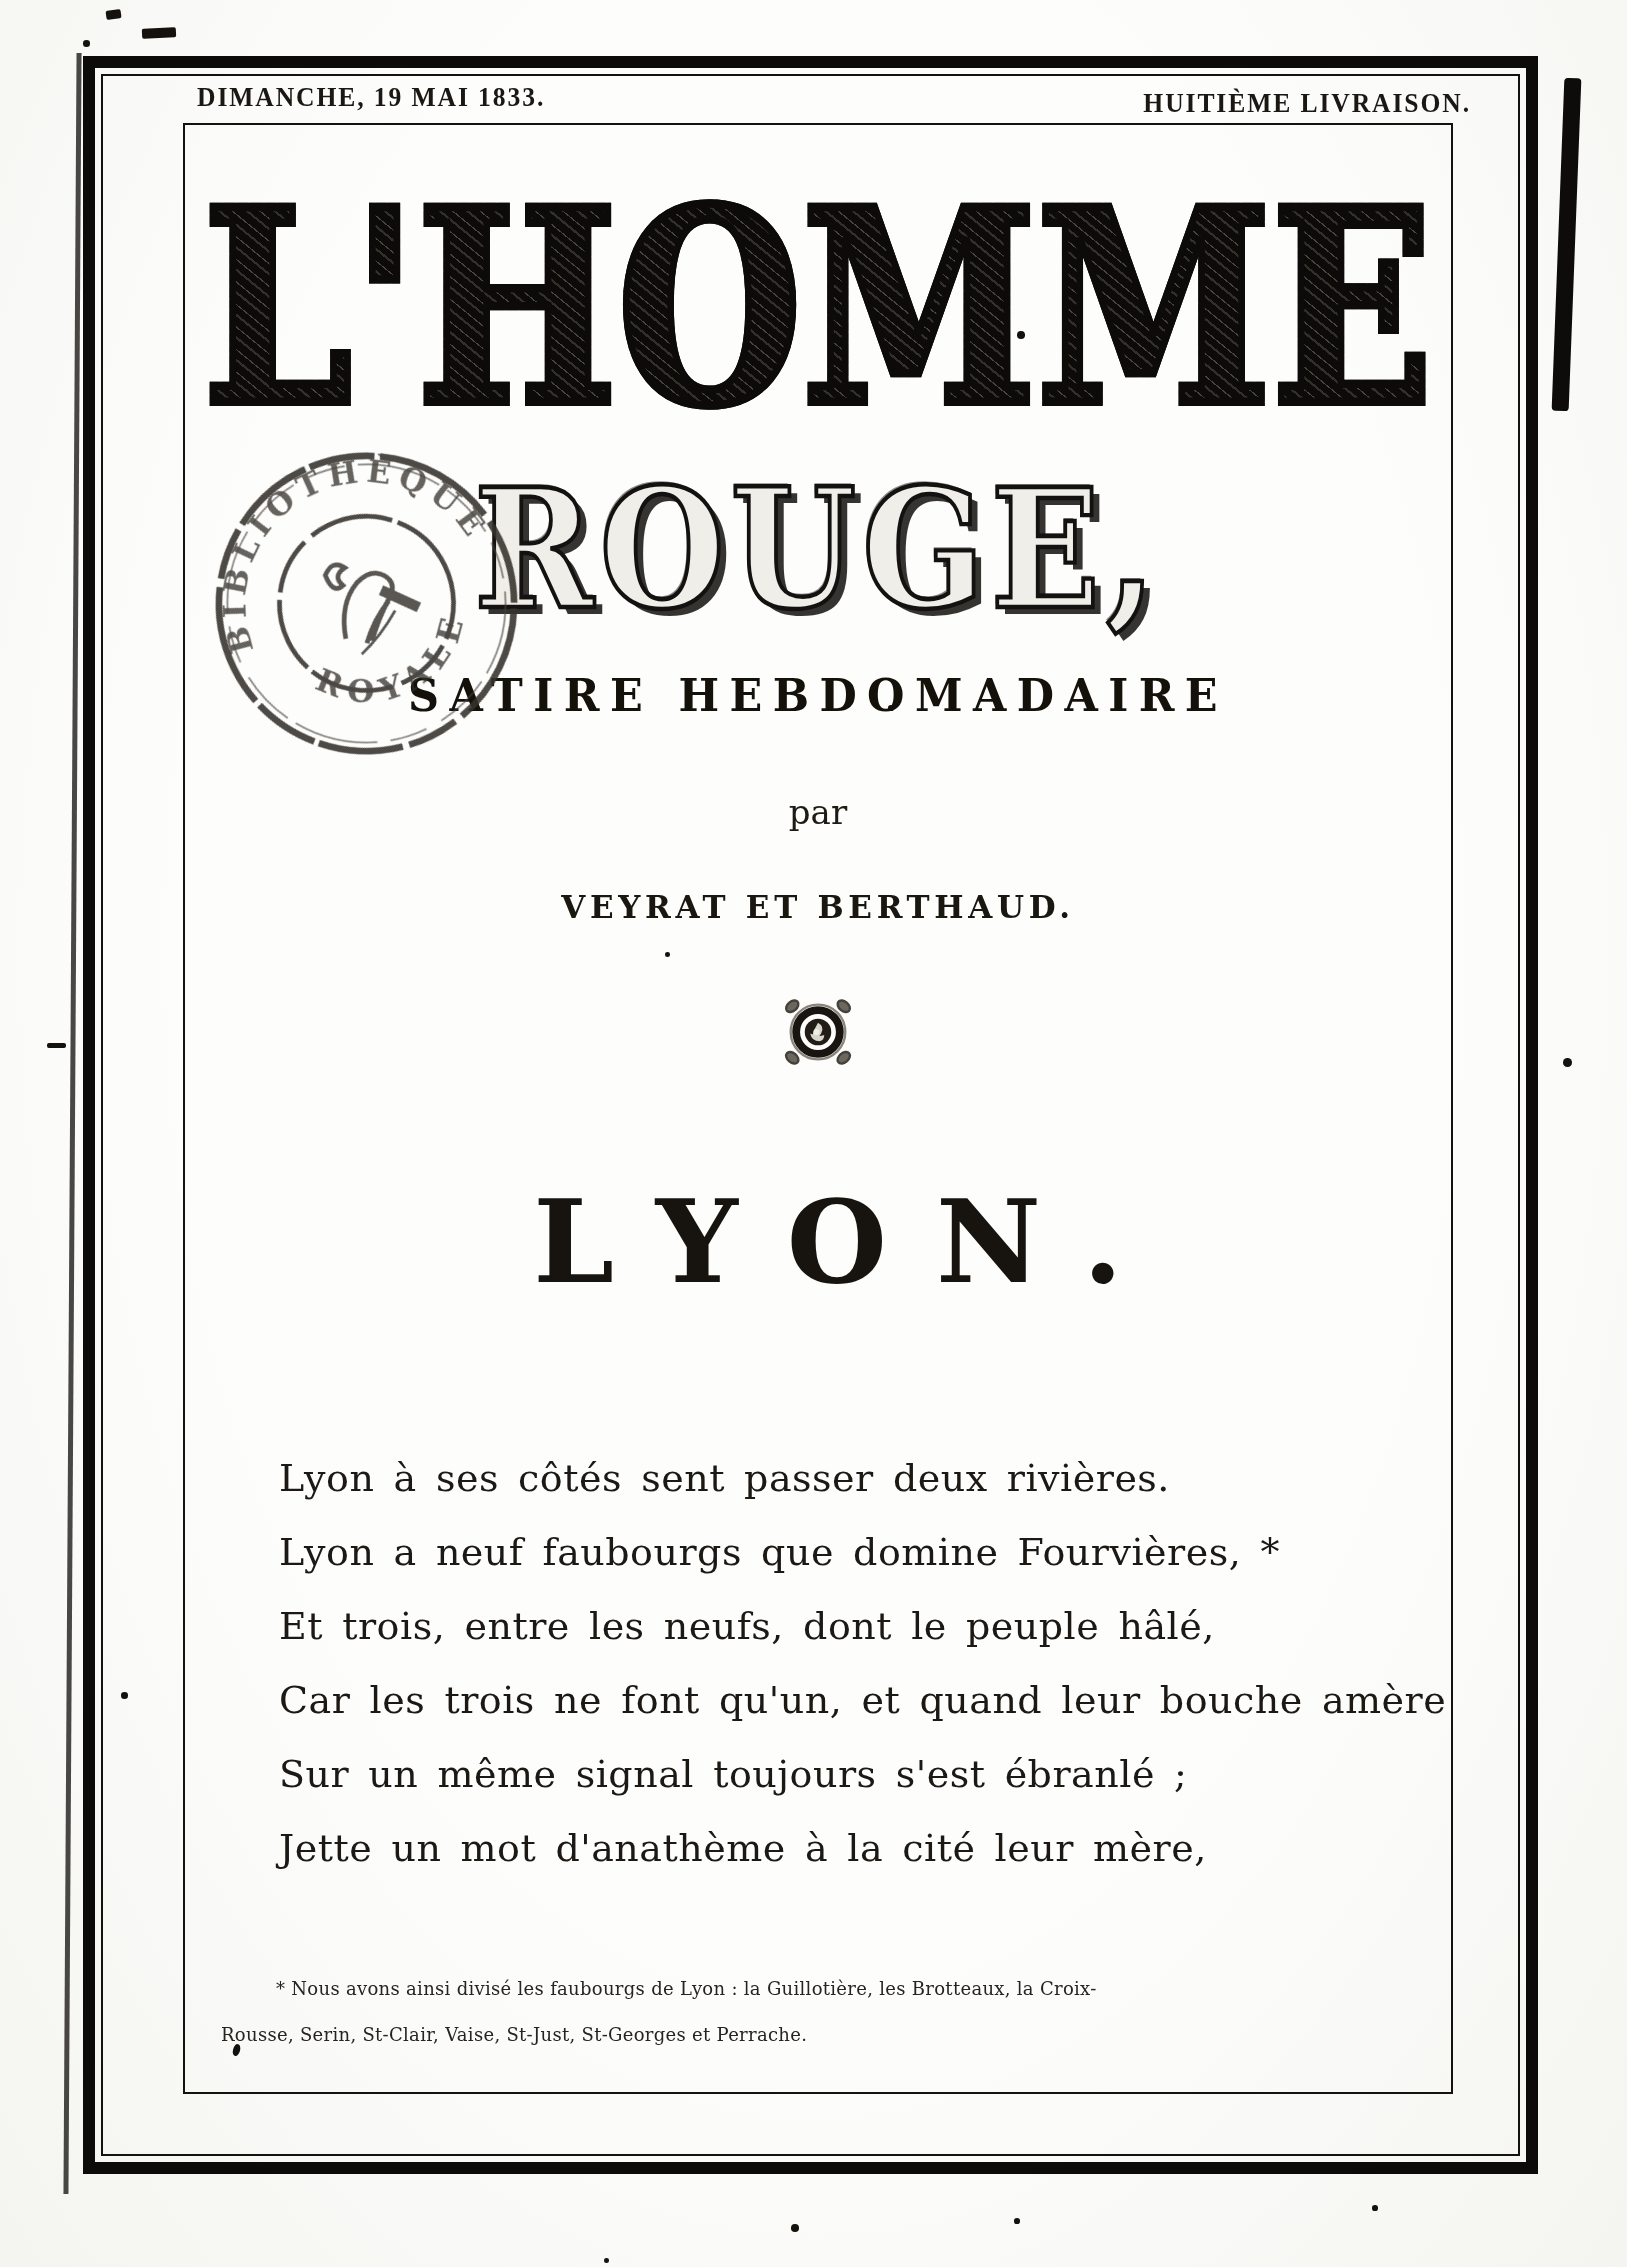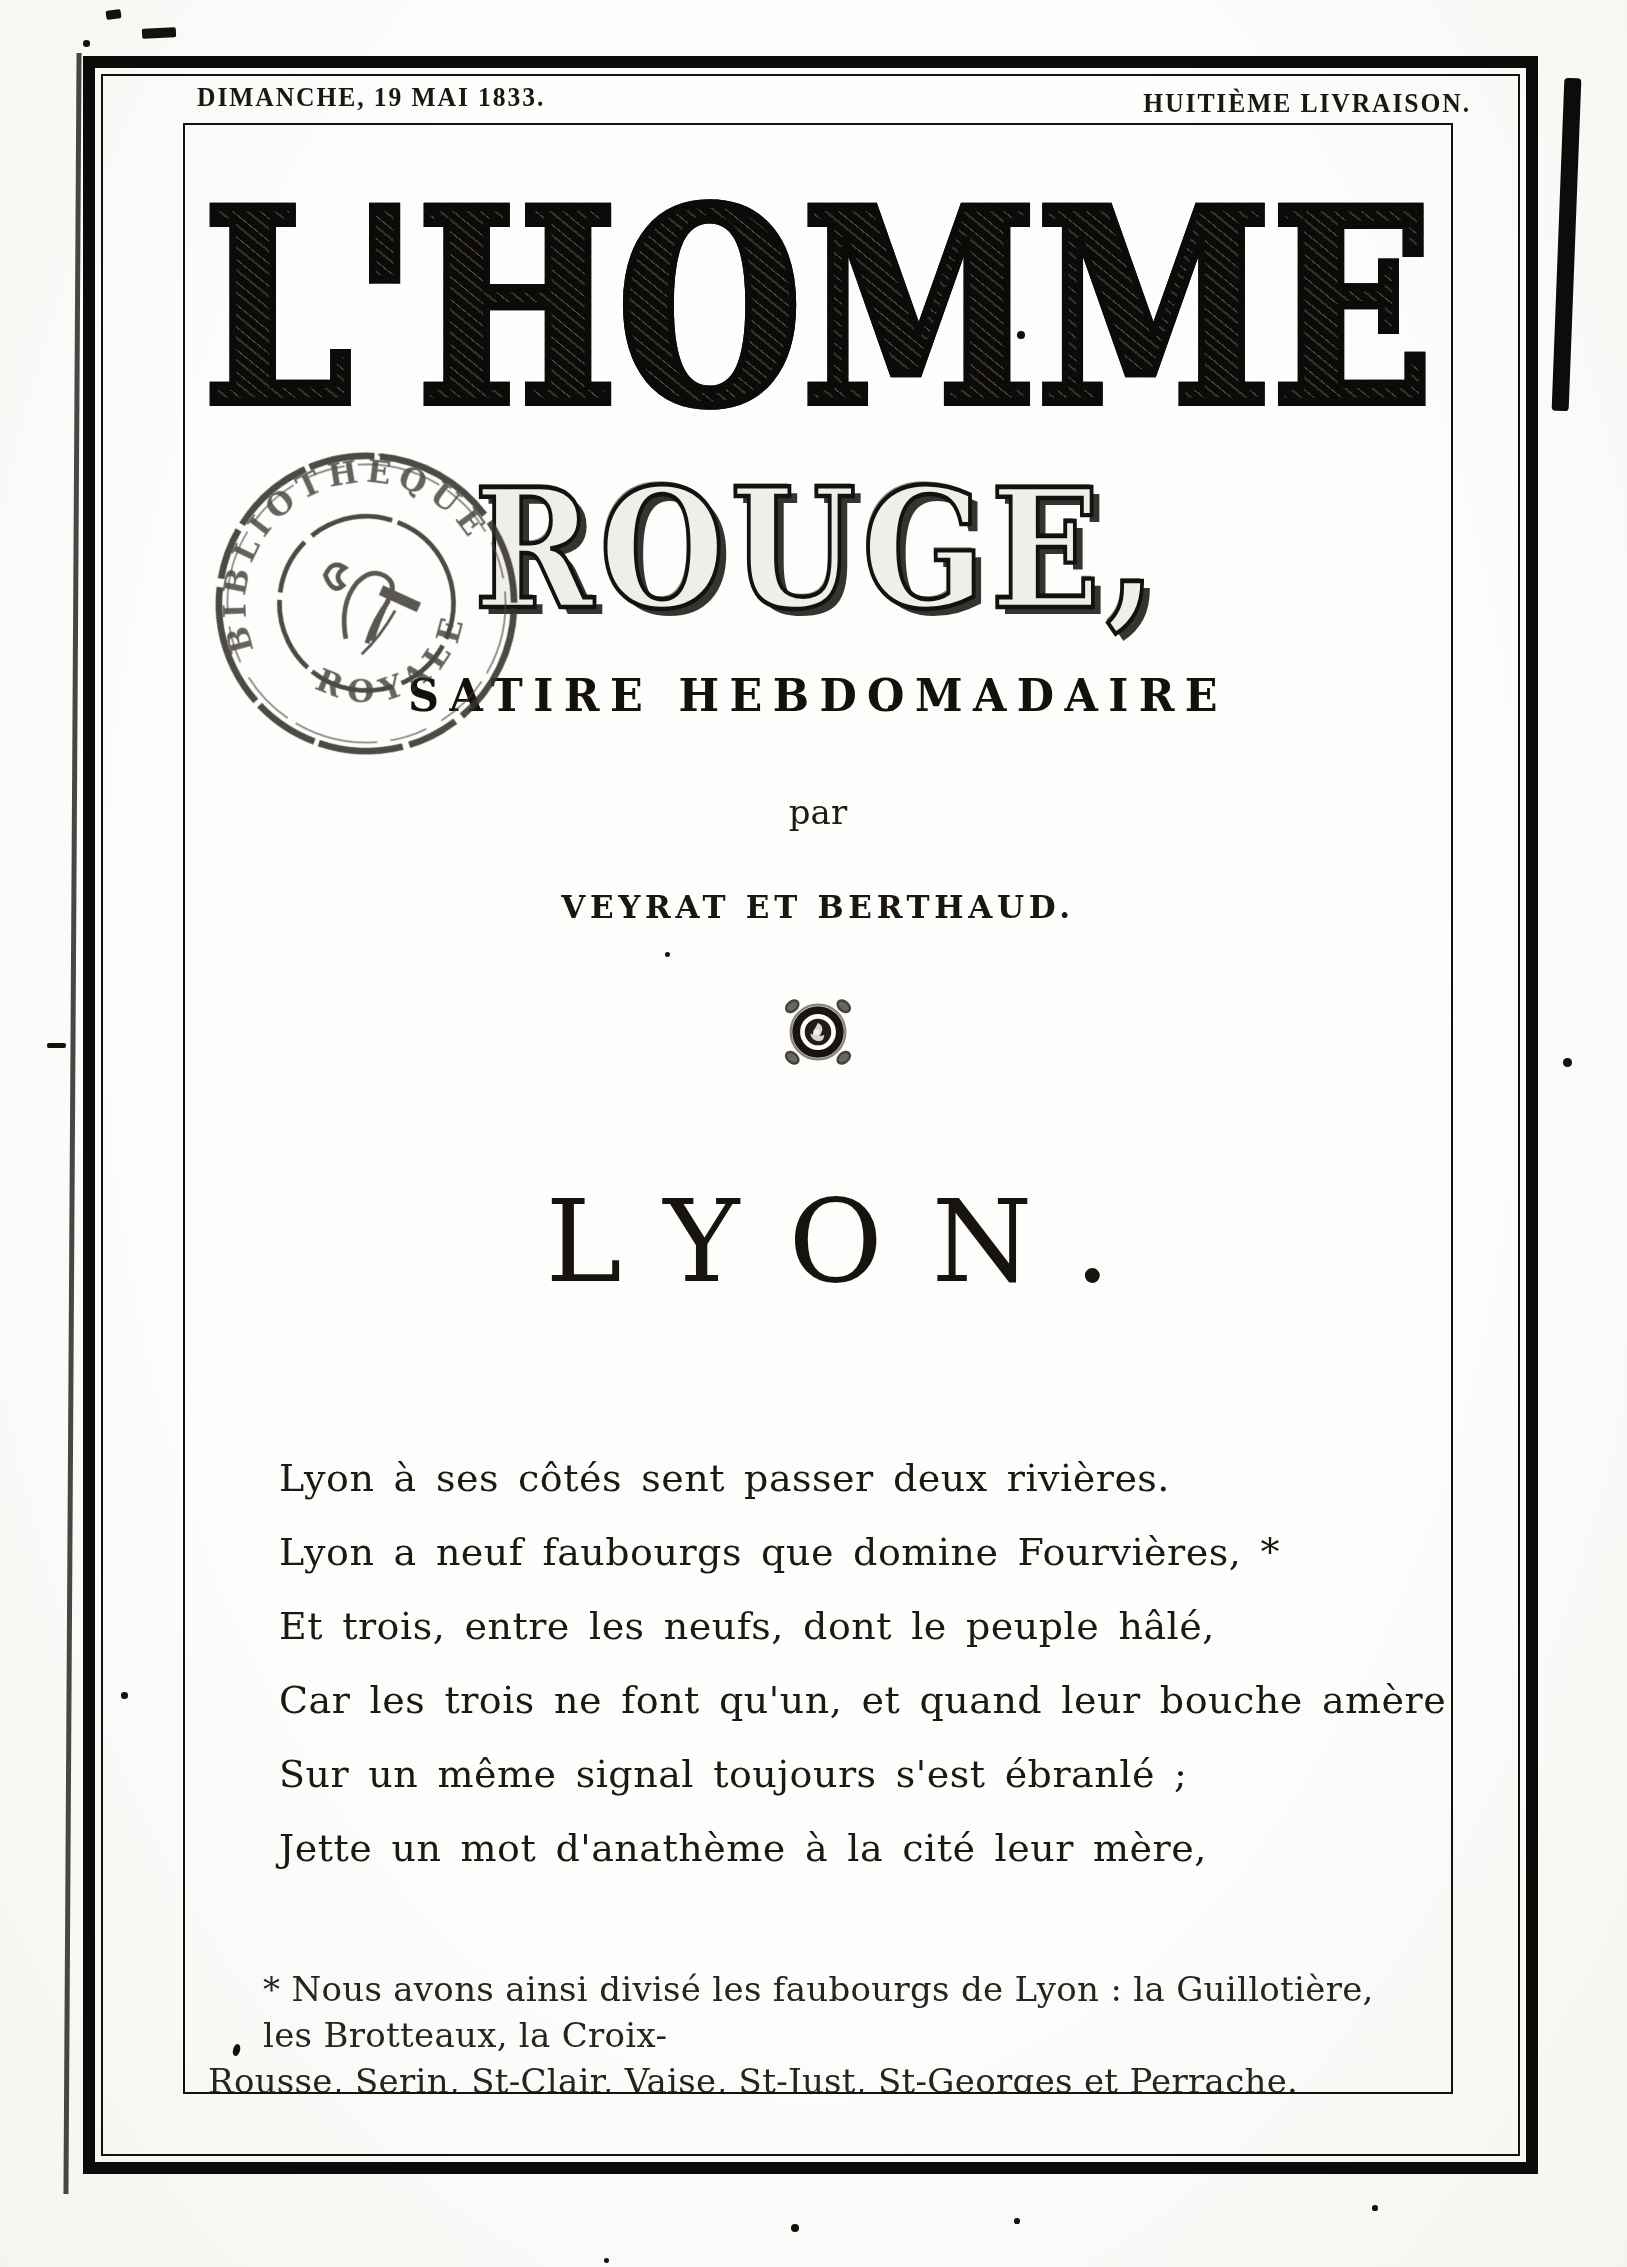--- a/index.html
+++ b/index.html
@@ -66,30 +66,30 @@
     margin-top:49px;font-size:43px;font-weight:bold;letter-spacing:10.4px;
     color:#14100a;filter:blur(0.3px);transform:scaleY(1.06);white-space:nowrap;
   }
   .byline-par{margin-top:72px;font-size:34px;color:#1e1a14;filter:blur(0.3px);}
   .authors{
     margin-top:57px;font-size:31px;font-weight:bold;letter-spacing:4.7px;
     color:#1a1610;filter:blur(0.4px);transform:scaleY(1.04);
   }
   .ornament-wrap{margin-top:68px;height:79px;}
   .section-heading{
-    margin-top:112px;font-size:115px;font-weight:normal;line-height:1;
+    margin-top:112px;font-size:115px;font-weight:bold;line-height:1;
     letter-spacing:49px;padding-left:69px;color:#17140f;white-space:nowrap;
   }
   .poem{
     margin-top:142px;text-align:left;padding-left:94px;
     font-size:38px;line-height:74px;color:#1c1914;word-spacing:6.6px;letter-spacing:0.5px;
   }
   .footnote{
-    margin-top:81px;text-align:left;padding-left:23px;width:1183px;
-    font-size:34px;line-height:46px;color:#272420;filter:blur(0.4px);
+    margin-top:81px;text-align:left;padding-left:36px;width:1183px;
+    font-size:18px;line-height:46px;color:#272420;filter:blur(0.4px);
     letter-spacing:0.3px;
   }
   .fn-first{margin-left:55px;}
 
   .stamp-wrap{
     position:absolute;left:15px;top:312px;width:333px;height:333px;
     transform:rotate(-26deg);opacity:.88;filter:blur(0.5px);
   }
 </style>
 </head>

